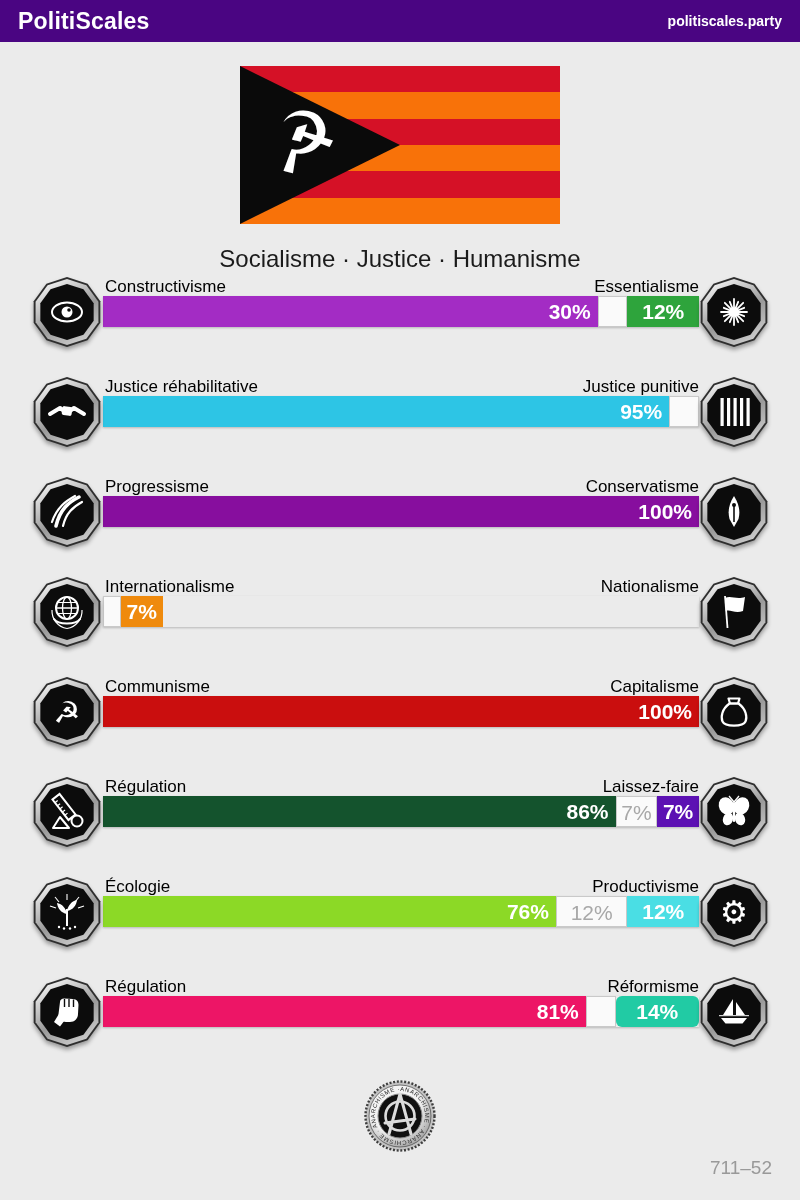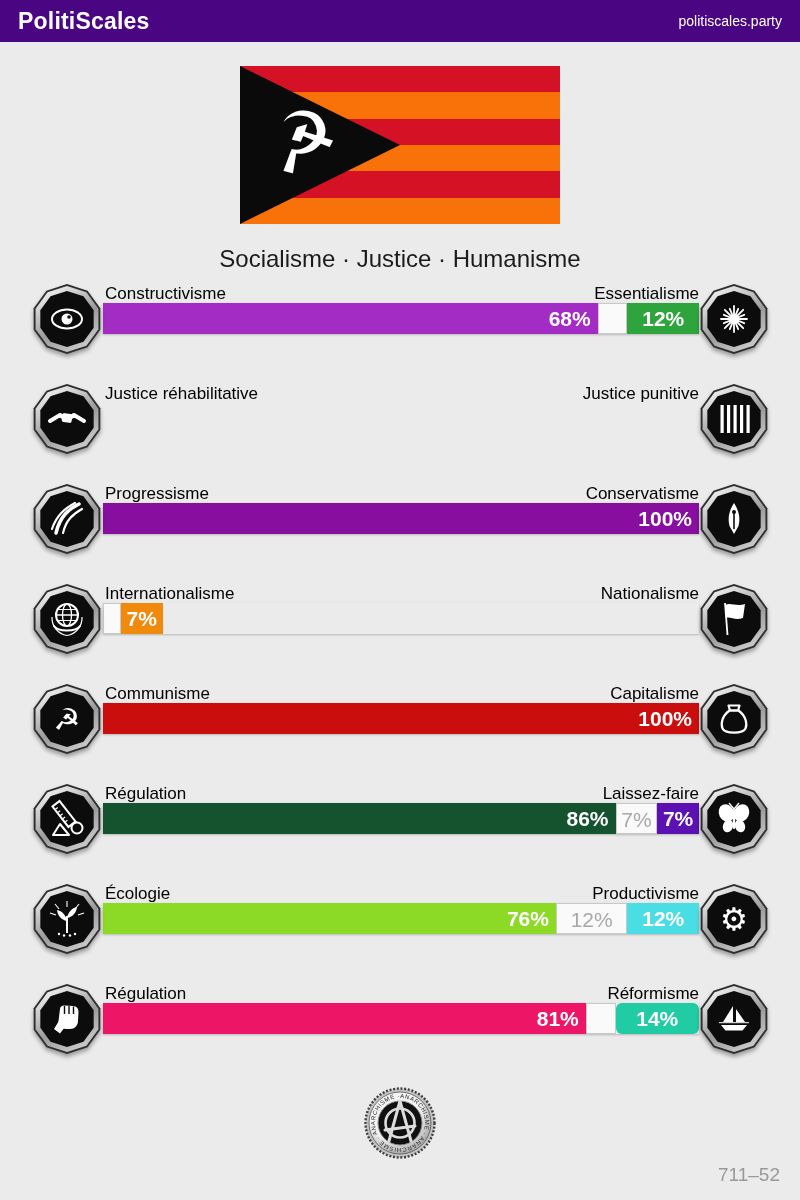--- a/index.html
+++ b/index.html
@@ -7,41 +7,41 @@
     width:800px;height:1200px;overflow:hidden;position:relative;
     font-family:"Liberation Sans", sans-serif;
     background:#ebebeb;
   }
   
   .topbar{
     height:42px;display:flex;align-items:center;justify-content:space-between;
     padding:0 18px;box-sizing:border-box;background:#4a0582;
   }
   .brand{color:#fff;font-size:23px;font-weight:bold;letter-spacing:.2px;}
-  .site{color:#fff;font-size:14px;font-weight:normal;margin-left:14px;}
+  .site{color:#fff;font-size:14px;font-weight:bold;margin-left:14px;}
   
   .flag{
     width:320px;height:158px;margin:24px auto 0;position:relative;overflow:hidden;
   }
   .flag .stripes{position:absolute;inset:0;}
   .flag .tri{
     position:absolute;inset:0;background:#0a0a0a;
     clip-path:polygon(0 0,50% 50%,0 100%);
   }
   .flag .emblem{
     position:absolute;left:28px;top:36px;font-size:78px;line-height:78px;color:#fff;
     transform:rotate(-20deg);font-family:"DejaVu Sans",sans-serif;
   }
   
   .subtitle{
     margin-top:20px;height:30px;line-height:30px;text-align:center;
     font-size:24px;color:#1b1b1b;
   }
   
-  .axes{margin-top:10px;}
+  .axes{margin-top:3px;}
   .row{position:relative;height:100px;}
   .lab{position:absolute;top:0;font-size:17px;line-height:19px;color:#000;white-space:nowrap;}
   .lab.left{left:105px;}
   .lab.right{right:101px;}
   .bar{
     position:absolute;left:103px;top:19px;width:596px;height:31px;display:flex;
     box-shadow:0 1px 2px rgba(0,0,0,.22);
   }
   .seg{height:31px;line-height:31px;font-size:21px;font-weight:bold;color:#fff;
        box-sizing:border-box;overflow:hidden;white-space:nowrap;}
@@ -58,21 +58,21 @@
     clip-path:polygon(50% 0%,79.4% 9.5%,97.6% 34.5%,97.6% 65.5%,79.4% 90.5%,
                       50% 100%,20.6% 90.5%,2.4% 65.5%,2.4% 34.5%,20.6% 9.5%);
   }
   .badge{position:absolute;inset:0;background:#2e2e2e;}
   .badge-mid{position:absolute;inset:2px;background:linear-gradient(150deg,#f2f2f2 10%,#9a9a9a 55%,#cfcfcf 90%);}
   .badge-core{position:absolute;inset:7px;background:#0c0c0c;}
   .icon-box{position:absolute;inset:15px;}
   .icon-box svg{width:40px;height:40px;display:block;}
   
   .seal-wrap{width:74px;height:74px;margin:2px auto 0;}
-  .code{margin-top:4px;padding-right:20px;text-align:right;font-size:19px;color:#999;}
+  .code{margin-top:4px;padding-right:28px;text-align:right;font-size:19px;color:#999;}
 </style>
 </head>
 <body style="background: rgb(235, 235, 235);">
 
 <div class="topbar" style="background: rgb(74, 5, 130);">
   <span class="brand">PolitiScales</span>
   <span class="site">politiscales.party</span>
 </div>
 
 <div class="flag">
@@ -81,21 +81,21 @@
   <div class="emblem">☭</div>
 </div>
 
 <div class="subtitle">Socialisme · Justice · Humanisme</div>
 
 <div class="axes">
     <div class="row">
       <span class="lab left">Constructivisme</span>
       <span class="lab right">Essentialisme</span>
       <div class="bar">
-        <div class="seg seg-left" style="width: 83%; background: rgb(163, 44, 196);">68%</div>
+        <div class="seg seg-left" style="width: 83%; background: rgb(163, 44, 196);">30%</div>
         <div class="seg seg-neutral" style="width: 5%; background: rgb(250, 250, 250); border-color: rgb(201, 201, 201); color: rgb(168, 168, 168);"></div>
         <div class="seg seg-right" style="width: 12%; background: rgb(46, 164, 60);">12%</div>
       </div>
       <div class="badge-wrap left">
         <div class="badge">
           <div class="badge-mid"></div>
           <div class="badge-core"></div>
           <div class="icon-box">
             <svg viewBox="0 0 40 40">
               <ellipse cx="20" cy="20" rx="15" ry="9.5" fill="none" stroke="#fff" stroke-width="2"></ellipse>
@@ -114,20 +114,24 @@
               <path d="M20 20L33 20M20 20L29.2 29.2M20 20L20 33M20 20L10.8 29.2M20 20L7 20M20 20L10.8 10.8M20 20L20 7M20 20L29.2 10.8M20 20L30.2 24.2M20 20L24.2 30.2M20 20L15.8 30.2M20 20L9.8 24.2M20 20L9.8 15.8M20 20L15.8 9.8M20 20L24.2 9.8M20 20L30.2 15.8" stroke="#fff" stroke-width="1.8" stroke-linecap="round"></path>
               <circle cx="20" cy="20" r="3.5" fill="#fff"></circle>
             </svg>
           </div>
         </div>
       </div>
     </div>
     <div class="row">
       <span class="lab left">Justice réhabilitative</span>
       <span class="lab right">Justice punitive</span>
+      <div class="bar">
+        <div class="seg seg-left" style="width: 95%; background: rgb(45, 197, 229);">95%</div>
+        <div class="seg seg-neutral" style="width: 5%; background: rgb(250, 250, 250); border-color: rgb(201, 201, 201); color: rgb(168, 168, 168);"></div>
+      </div>
       <div class="badge-wrap left">
         <div class="badge">
           <div class="badge-mid"></div>
           <div class="badge-core"></div>
           <div class="icon-box">
             <svg viewBox="0 0 40 40">
               <path d="M3 22 L13 16 L20 21 L27 16 L37 22" fill="none" stroke="#fff" stroke-width="4" stroke-linecap="round" stroke-linejoin="round"></path>
               <rect x="15" y="14.5" width="10" height="9" rx="2" fill="#fff" transform="rotate(8 20 19)"></rect>
             </svg>
           </div>

